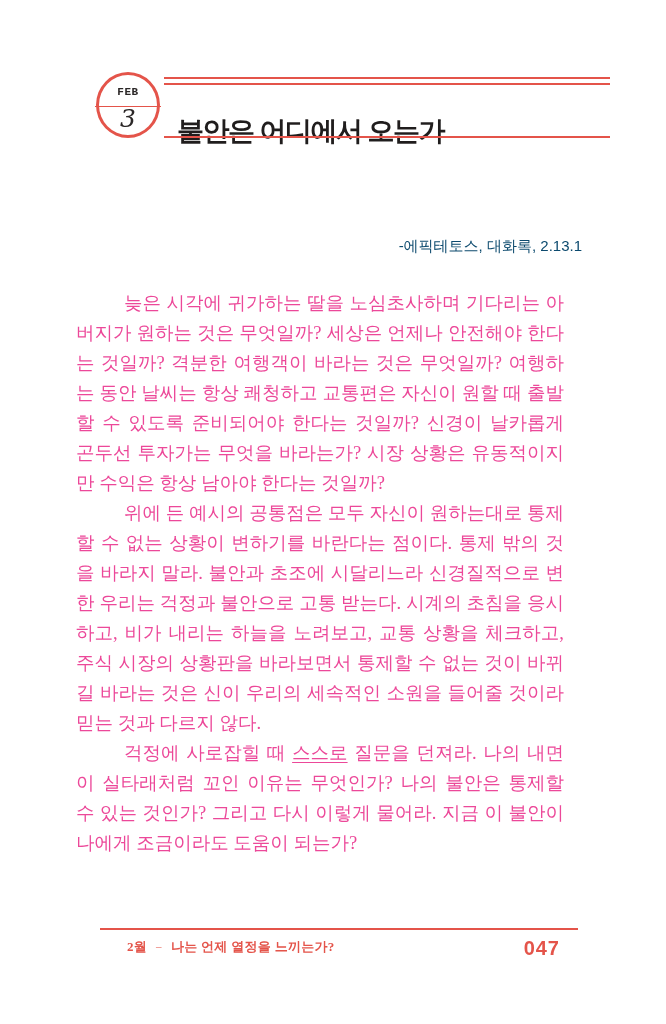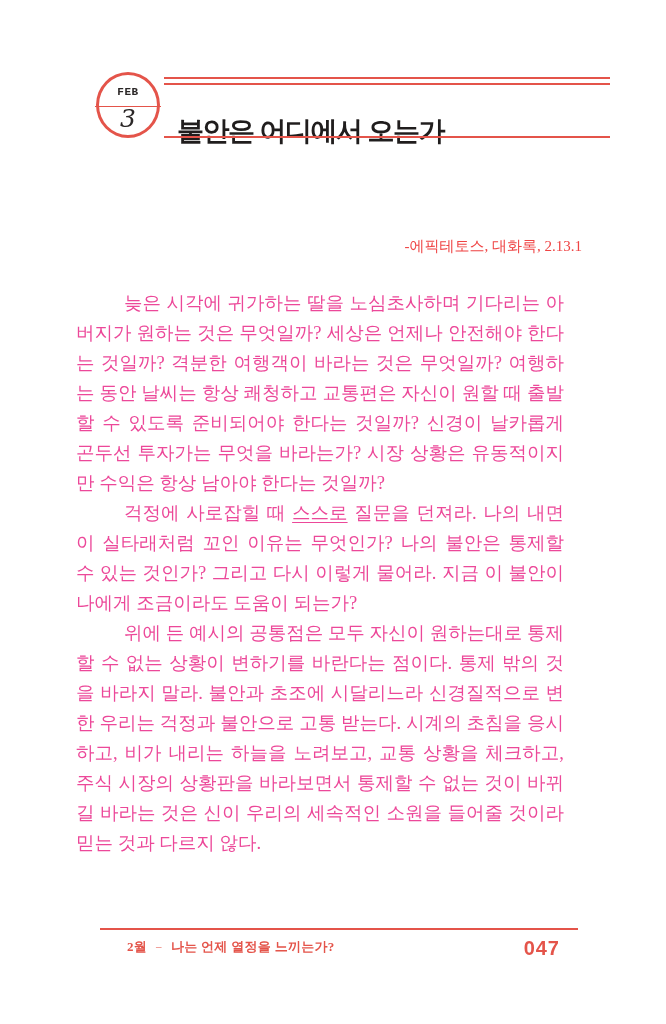--- a/index.html
+++ b/index.html
@@ -54,22 +54,22 @@
   
   .quote-block{
     position:absolute;left:100px;top:164px;width:482px;
     font-size:15.5px;line-height:27px;
     color:#ec6452;text-align:justify;
     font-family:"Liberation Sans",sans-serif;
   }
   .quote-attribution{
     position:absolute;left:100px;top:237px;width:482px;
     text-align:right;
-    font-size:15px;color:#ef4444;
-    font-family:Liberation Serif, serif;
+    font-size:15px;color:#0c4a6e;
+    font-family:Liberation Sans, sans-serif;
   }
 
   
   .body-text{
     position:absolute;left:76px;top:288px;width:488px;
     font-size:18.5px;line-height:30px;
     color:#ec4899;text-align:justify;
     font-family:"Liberation Serif",serif;
   }
   .body-text p{margin:0;text-indent:48px;}
@@ -106,22 +106,22 @@
   </div>
 
   <div class="rule-double"></div>
   <h1 class="page-title">불안은 어디에서 오는가</h1>
   <div class="rule-single"></div>
 
   <div class="quote-attribution">-에픽테토스, 대화록, 2.13.1</div>
 
   <div class="body-text">
     <p>늦은 시각에 귀가하는 딸을 노심초사하며 기다리는 아버지가 원하는 것은 무엇일까? 세상은 언제나 안전해야 한다는 것일까? 격분한 여행객이 바라는 것은 무엇일까? 여행하는 동안 날씨는 항상 쾌청하고 교통편은 자신이 원할 때 출발할 수 있도록 준비되어야 한다는 것일까? 신경이 날카롭게 곤두선 투자가는 무엇을 바라는가? 시장 상황은 유동적이지만 수익은 항상 남아야 한다는 것일까?</p>
+    <p>위에 든 예시의 공통점은 모두 자신이 원하는대로 통제할 수 없는 상황이 변하기를 바란다는 점이다. 통제 밖의 것을 바라지 말라. 불안과 초조에 시달리느라 신경질적으로 변한 우리는 걱정과 불안으로 고통 받는다. 시계의 초침을 응시하고, 비가 내리는 하늘을 노려보고, 교통 상황을 체크하고, 주식 시장의 상황판을 바라보면서 통제할 수 없는 것이 바뀌길 바라는 것은 신이 우리의 세속적인 소원을 들어줄 것이라 믿는 것과 다르지 않다.</p>
     <p><span>걱정에 사로잡힐 때 </span><span class="u-mark">스스로</span><span> 질문을 던져라. 나의 내면이 실타래처럼 꼬인 이유는 무엇인가? 나의 불안은 통제할 수 있는 것인가? 그리고 다시 이렇게 물어라. 지금 이 불안이 나에게 조금이라도 도움이 되는가?</span></p>
-    <p>위에 든 예시의 공통점은 모두 자신이 원하는대로 통제할 수 없는 상황이 변하기를 바란다는 점이다. 통제 밖의 것을 바라지 말라. 불안과 초조에 시달리느라 신경질적으로 변한 우리는 걱정과 불안으로 고통 받는다. 시계의 초침을 응시하고, 비가 내리는 하늘을 노려보고, 교통 상황을 체크하고, 주식 시장의 상황판을 바라보면서 통제할 수 없는 것이 바뀌길 바라는 것은 신이 우리의 세속적인 소원을 들어줄 것이라 믿는 것과 다르지 않다.</p>
   </div>
 
   <div class="footer-rule"></div>
   <div class="footer-left">
     <span>2월</span><span class="footer-sep">–</span><span>나는 언제 열정을 느끼는가?</span>
   </div>
   <div class="footer-page">047</div>
 
 </div>
 

